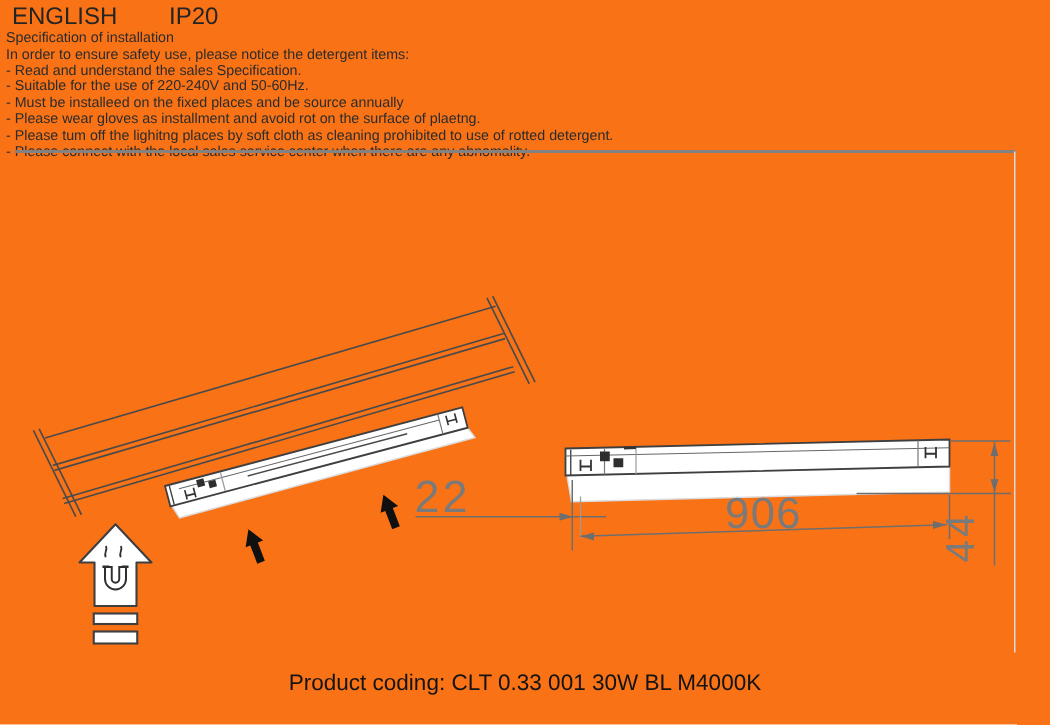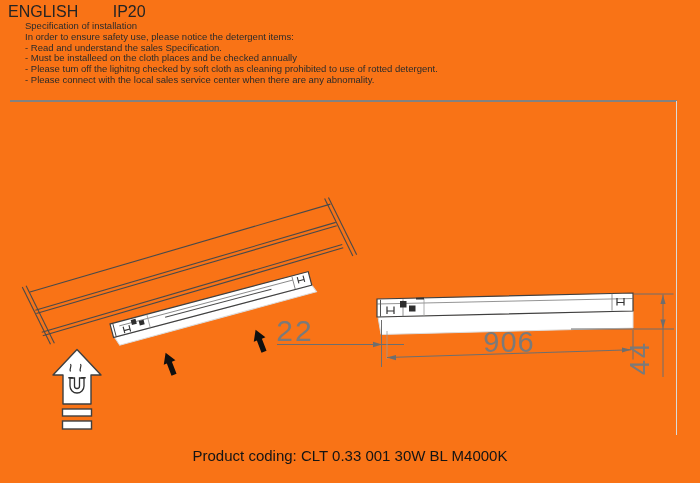--- a/index.html
+++ b/index.html
@@ -7,21 +7,21 @@
     position:relative;
     width:700px;height:483px;
     background:#f97316;
     font-family:"Liberation Sans", sans-serif;
     color:#1f1f1f;
     overflow:hidden;
   }
   .hdr{position:absolute;top:3px;left:8px;font-size:16px;color:#242424;}
   .hdr .lang{display:inline-block;}
   .hdr .ip{display:inline-block;margin-left:30px;}
-  .spec{position:absolute;top:21px;left:25px;font-size:9.5px;line-height:10.8px;color:#2b2b2b;white-space:nowrap;}
+  .spec{position:absolute;top:21px;left:4px;font-size:9.5px;line-height:10.8px;color:#2b2b2b;white-space:nowrap;}
   .rule{position:absolute;left:10px;top:100px;width:667px;height:1.5px;background:#828282;}
   .vrule{position:absolute;left:676px;top:101px;width:1px;height:334px;background:#dadada;}
   svg.draw{position:absolute;left:0;top:0;}
   .footer{
     position:absolute;top:447px;left:0;width:700px;
     text-align:center;font-size:15px;color:#141414;
   }
   text.dim{fill:#7a7a7a;font-family:"Liberation Sans",sans-serif;}
 </style>
 </head>
@@ -31,22 +31,24 @@
 
   <div class="hdr">
     <span class="lang">ENGLISH</span>
     <span class="ip">IP20</span>
   </div>
 
   <div class="spec">
     <div>Specification of installation</div>
     <div>In order to ensure safety use, please notice the detergent items:</div>
     <div>- Read and understand the sales Specification.</div>
-    <div>- Must be installeed on the cloth places and be checked annually</div>
-    <div>- Please tum off the lighitng checked by soft cloth as cleaning prohibited to use of rotted detergent.</div>
+    <div>- Suitable for the use of 220-240V and 50-60Hz.</div>
+    <div>- Must be installeed on the fixed places and be source annually</div>
+    <div>- Please wear gloves as installment and avoid rot on the surface of plaetng.</div>
+    <div>- Please tum off the lighitng places by soft cloth as cleaning prohibited to use of rotted detergent.</div>
     <div>- Please connect with the local sales service center when there are any abnomality.</div>
   </div>
 
   <div class="rule"></div>
   <div class="vrule"></div>
 
   <svg class="draw" width="700" height="483" viewBox="0 0 700 483">
 
     <g transform="translate(30,292) rotate(-16.3)" stroke="#4a4a4a" stroke-width="1.1" fill="none">
       <line x1="0" y1="0" x2="313" y2="0"></line>

